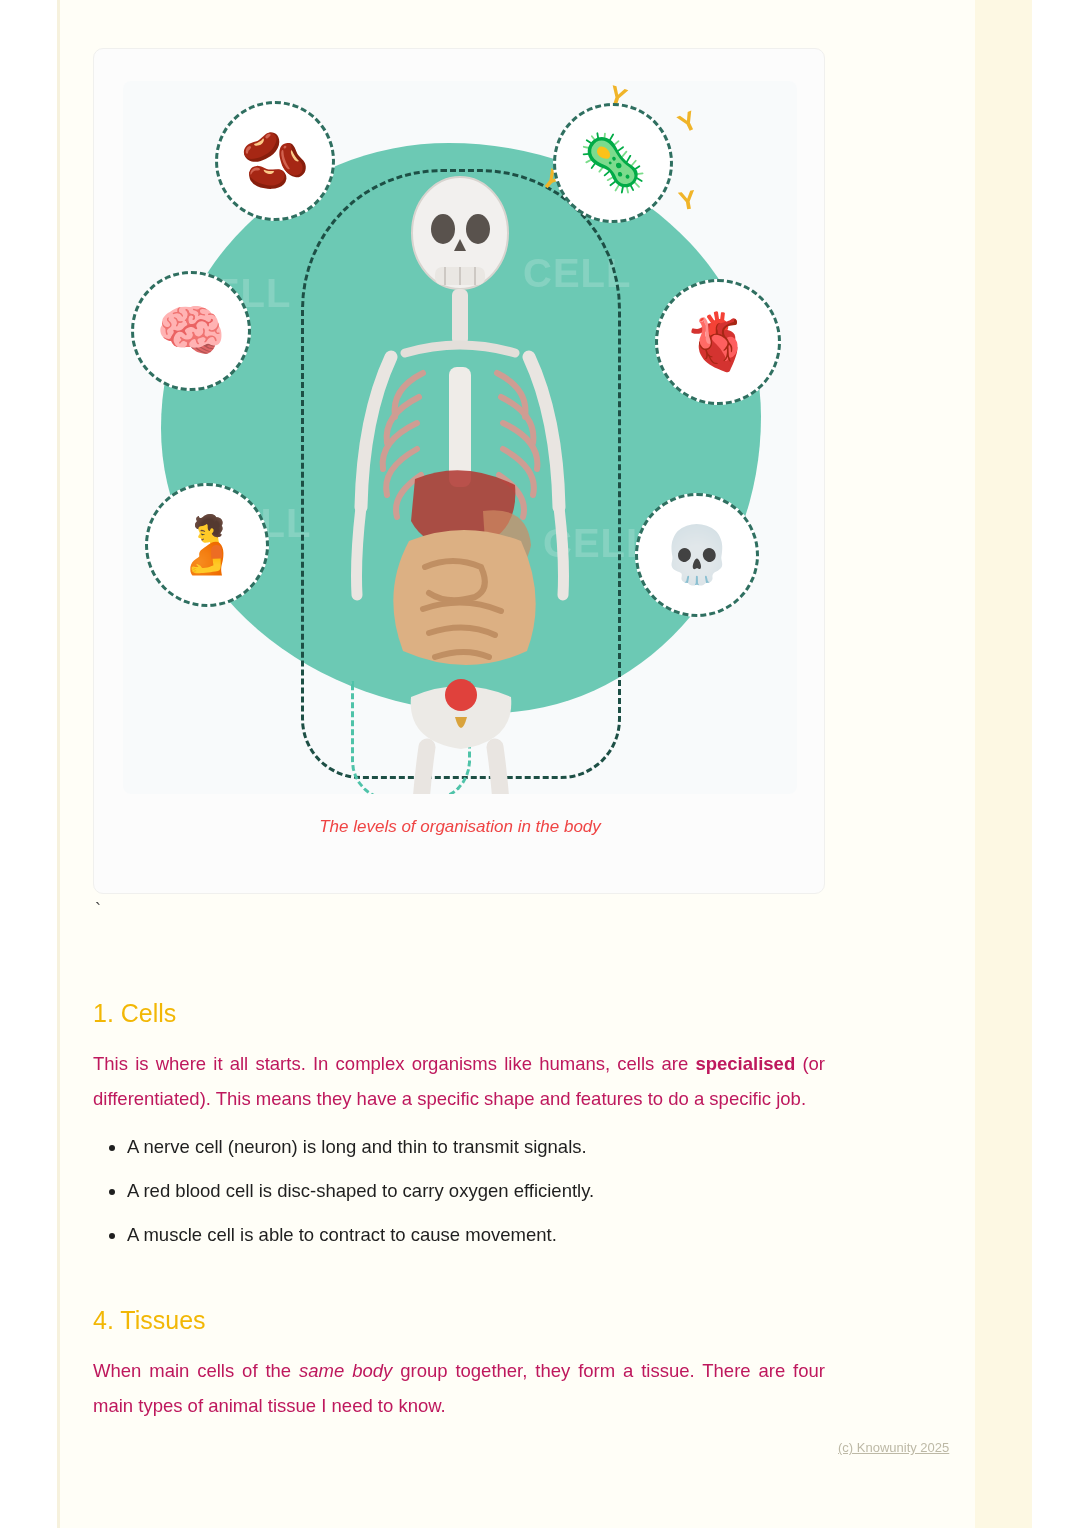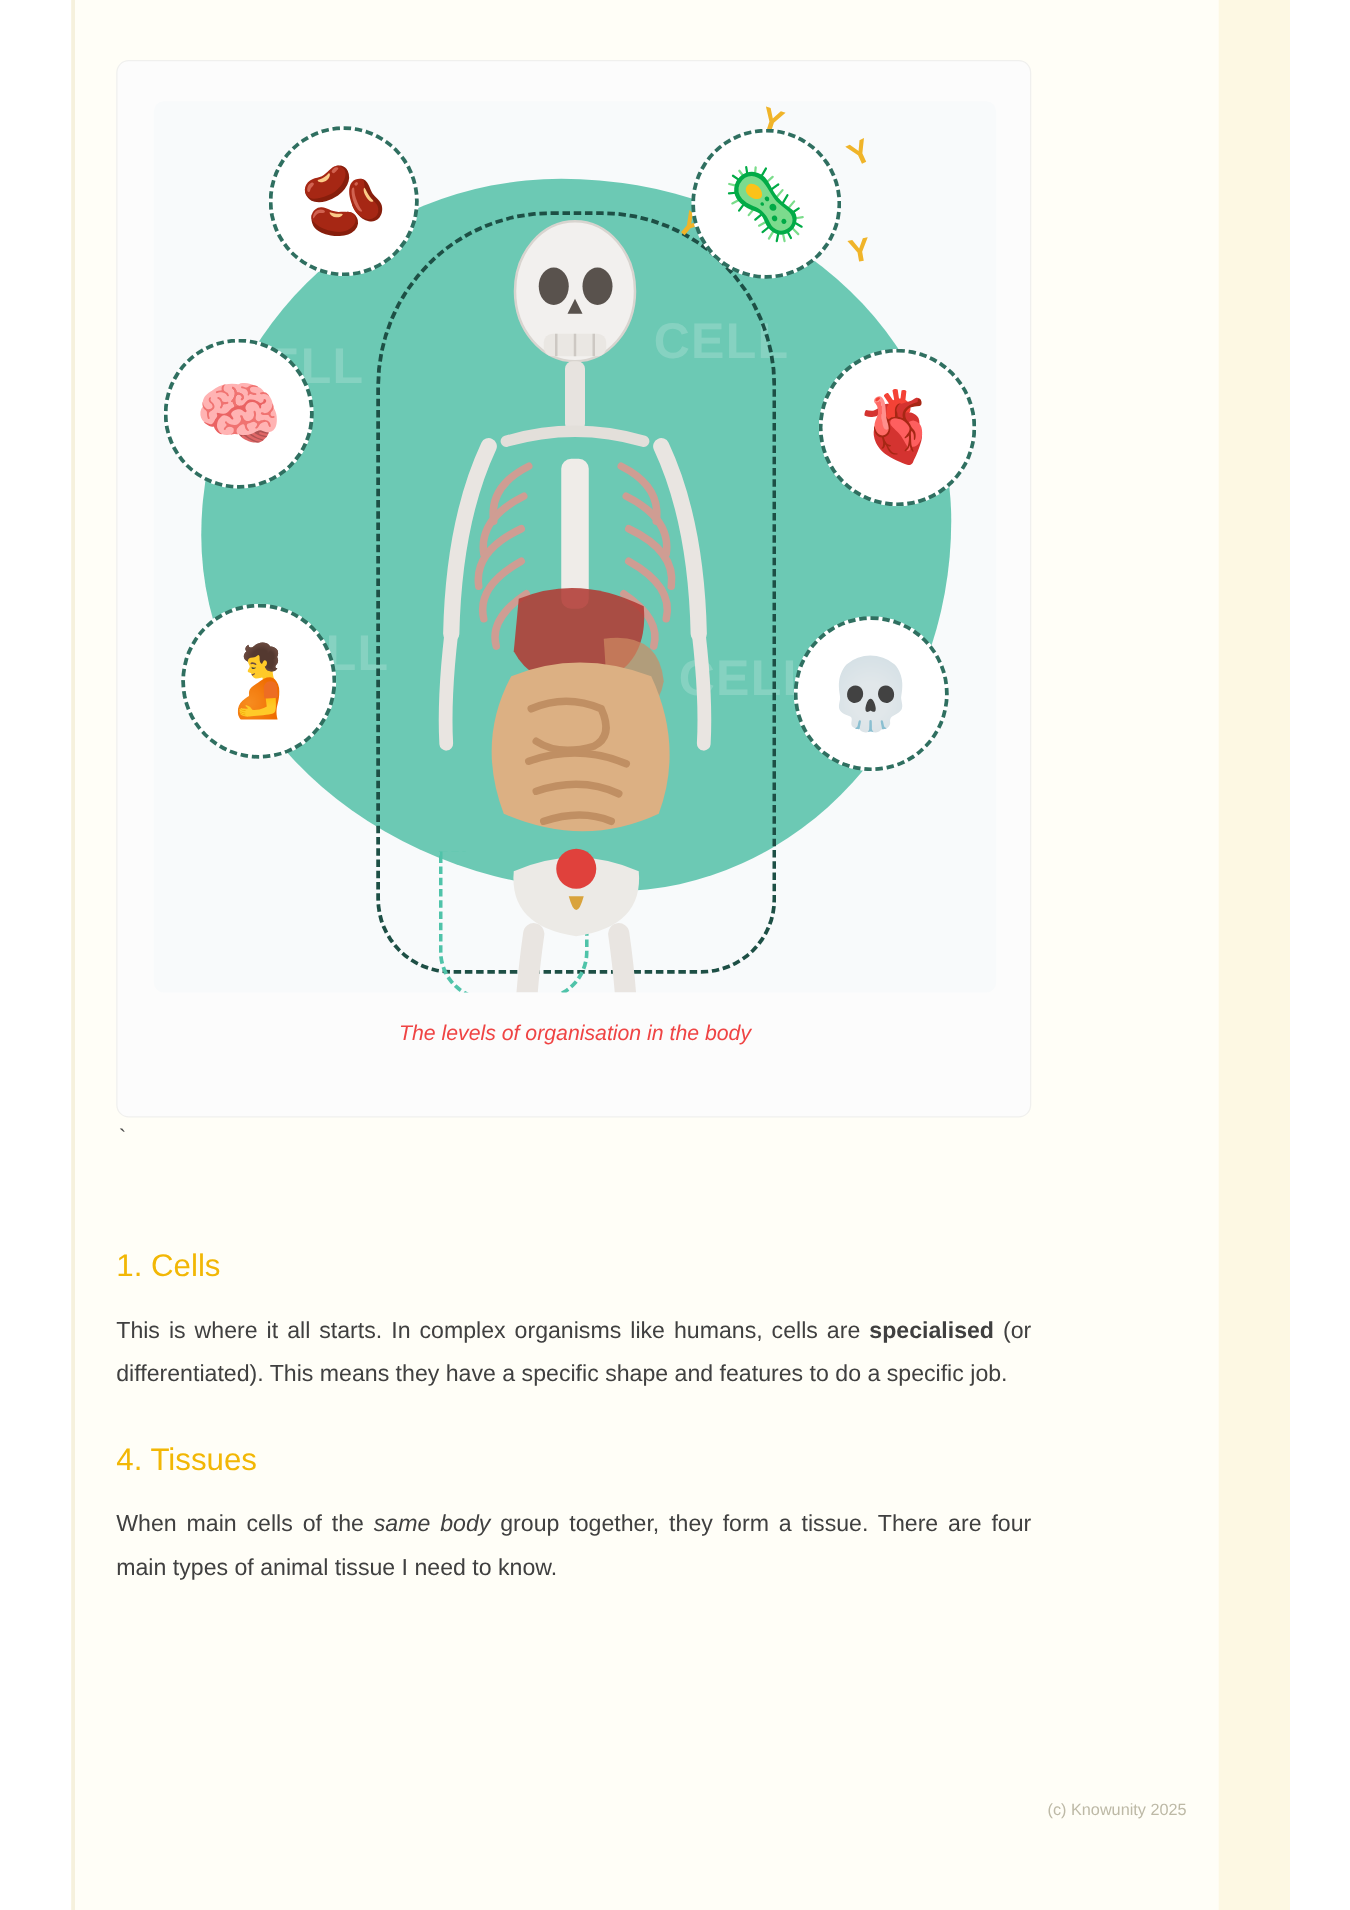--- a/index.html
+++ b/index.html
@@ -171,21 +171,21 @@
   }
   h2.section {
     font-size: 25px;
     color: #f2b705;
     margin: 0;
     font-weight: normal;
   }
   p.para {
     font-size: 18.5px;
     line-height: 35px;
-    color: #404040;
+    color: #be185d;
     text-align: justify;
     margin: 18px 0 0 0;
   }
   p.para b { font-weight: bold; }
   p.para i { font-style: italic; }
   ul.bullets {
     margin: 20px 0 0 0;
     padding-left: 34px;
     list-style: disc;
   }
@@ -198,20 +198,21 @@
   .spacer-1 { height: 78px; }
   .spacer-2 { height: 38px; }
 
   .copyright {
     position: absolute;
     left: 838px;
     top: 1440px;
     font-size: 13px;
     color: #bdb9a6;
     white-space: nowrap;
+    text-decoration: underline;
   }
 </style>
 </head>
 <body>
 
 <div class="page">
   <div class="page-inner">
     <div class="left-edge"></div>
 
     <div class="figure-card">
@@ -297,20 +298,25 @@
     </div>
 
     <div class="content">
       <div class="tick-char">`</div>
       <div class="spacer-1"></div>
 
       <h2 class="section">1. Cells</h2>
       <p class="para">
         <span>This is where it all starts. In complex organisms like humans, cells are </span><b>specialised</b><span> (or differentiated). This means they have a specific shape and features to do a specific job.</span>
       </p>
+      <ul class="bullets">
+        <li>A nerve cell (neuron) is long and thin to transmit signals.</li>
+        <li>A red blood cell is disc-shaped to carry oxygen efficiently.</li>
+        <li>A muscle cell is able to contract to cause movement.</li>
+      </ul>
 
       <div class="spacer-2"></div>
       <h2 class="section">4. Tissues</h2>
       <p class="para">
         <span>When main cells of the </span><i>same body</i><span> group together, they form a tissue. There are four main types of animal tissue I need to know.</span>
       </p>
     </div>
   </div>
 
   <div class="right-band"></div>

